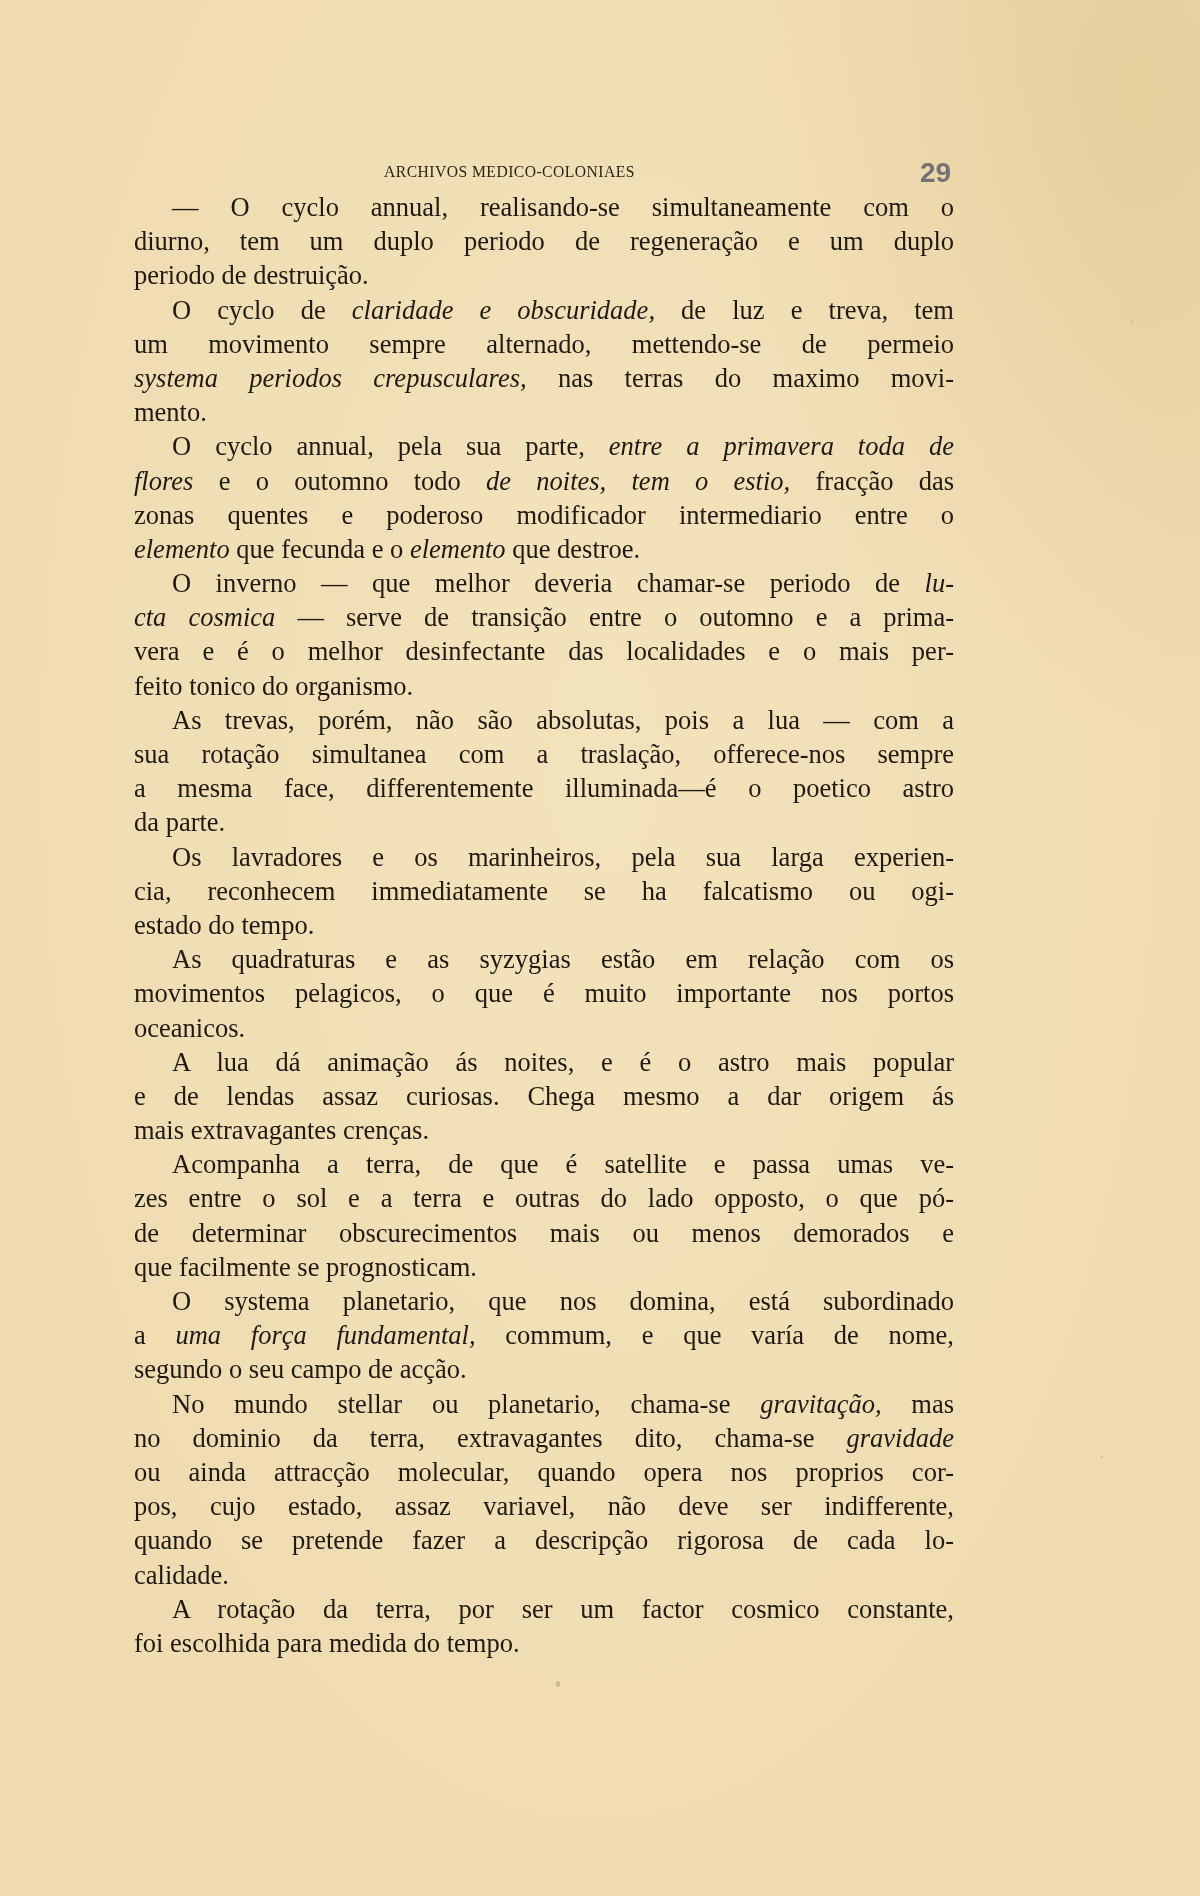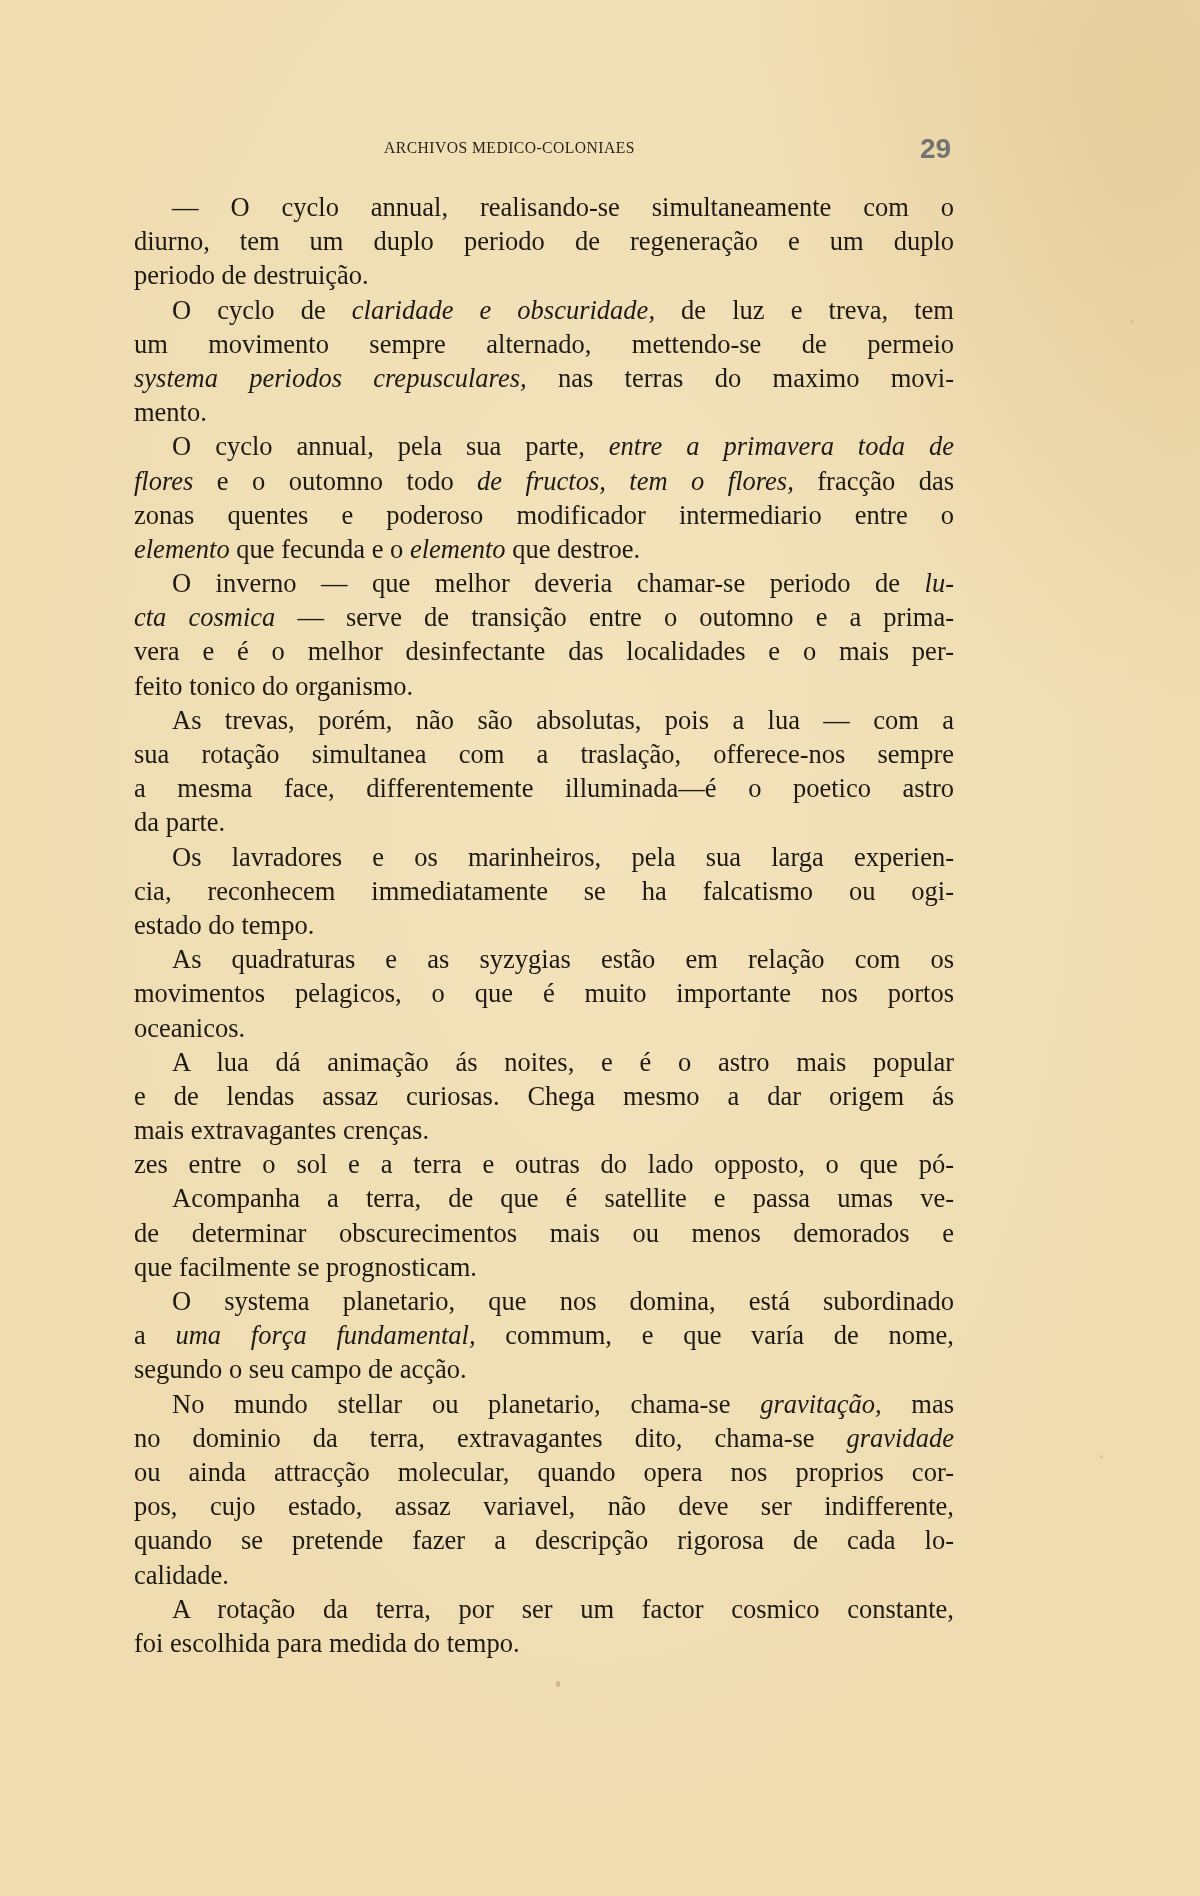--- a/index.html
+++ b/index.html
@@ -8,21 +8,21 @@
     background: #efdcb1;
     background-image:
       radial-gradient(ellipse at 50% 40%, rgba(246,232,196,0.55) 0%, rgba(239,220,177,0) 70%),
       radial-gradient(ellipse at 95% 5%, rgba(214,180,120,0.35) 0%, rgba(239,220,177,0) 25%);
     position: relative;
     font-family: "DejaVu Serif", "Liberation Serif", serif;
     color: #1f1a14;
   }
   .page { position: absolute; left: 0; top: 0; width: 1200px; height: 1896px; }
   .running-head {
-    position: absolute; top: 138px; left: 0; width: 1200px; height: 30px;
+    position: absolute; top: 162px; left: 0; width: 1200px; height: 30px;
   }
   .running-title {
     position: absolute; left: 384px; top: 0;
     font-family: "Liberation Serif", serif;
     font-size: 17px; letter-spacing: 0.5px; color: #2a231a;
     transform: scaleX(0.92); transform-origin: left top;
   }
   .page-number {
     position: absolute; left: 920px; top: -5px;
     font-family: Liberation Sans, sans-serif; font-weight: bold;
@@ -58,21 +58,21 @@
         <div class="line last"><span>periodo de destruição.</span></div>
       </div>
       <div>
         <div class="line indent"><span>O cyclo de </span><span class="it">claridade e obscuridade,</span><span> de luz e treva, tem</span></div>
         <div class="line"><span>um movimento sempre alternado, mettendo-se de permeio</span></div>
         <div class="line"><span class="it">systema periodos crepusculares,</span><span> nas terras do maximo movi-</span></div>
         <div class="line last"><span>mento.</span></div>
       </div>
       <div>
         <div class="line indent"><span>O cyclo annual, pela sua parte, </span><span class="it">entre a primavera toda de</span></div>
-        <div class="line"><span class="it">flores</span><span> e o outomno todo </span><span class="it">de fructos, tem o flores,</span><span> fracção das</span></div>
+        <div class="line"><span class="it">flores</span><span> e o outomno todo </span><span class="it">de noites, tem o estio,</span><span> fracção das</span></div>
         <div class="line"><span>zonas quentes e poderoso modificador intermediario entre o</span></div>
         <div class="line last"><span class="it">elemento</span><span> que fecunda e o </span><span class="it">elemento</span><span> que destroe.</span></div>
       </div>
       <div>
         <div class="line indent"><span>O inverno — que melhor deveria chamar-se periodo de </span><span class="it">lu-</span></div>
         <div class="line"><span class="it">cta cosmica</span><span> — serve de transição entre o outomno e a prima-</span></div>
         <div class="line"><span>vera e é o melhor desinfectante das localidades e o mais per-</span></div>
         <div class="line last"><span>feito tonico do organismo.</span></div>
       </div>
       <div>
@@ -90,22 +90,22 @@
         <div class="line indent"><span>As quadraturas e as syzygias estão em relação com os</span></div>
         <div class="line"><span>movimentos pelagicos, o que é muito importante nos portos</span></div>
         <div class="line last"><span>oceanicos.</span></div>
       </div>
       <div>
         <div class="line indent"><span>A lua dá animação ás noites, e é o astro mais popular</span></div>
         <div class="line"><span>e de lendas assaz curiosas. Chega mesmo a dar origem ás</span></div>
         <div class="line last"><span>mais extravagantes crenças.</span></div>
       </div>
       <div>
+        <div class="line indent"><span>Acompanha a terra, de que é satellite e passa umas ve-</span></div>
         <div class="line"><span>zes entre o sol e a terra e outras do lado opposto, o que pó-</span></div>
-        <div class="line indent"><span>Acompanha a terra, de que é satellite e passa umas ve-</span></div>
         <div class="line"><span>de determinar obscurecimentos mais ou menos demorados e</span></div>
         <div class="line last"><span>que facilmente se prognosticam.</span></div>
       </div>
       <div>
         <div class="line indent"><span>O systema planetario, que nos domina, está subordinado</span></div>
         <div class="line"><span>a </span><span class="it">uma força fundamental,</span><span> commum, e que varía de nome,</span></div>
         <div class="line last"><span>segundo o seu campo de acção.</span></div>
       </div>
       <div>
         <div class="line indent"><span>No mundo stellar ou planetario, chama-se </span><span class="it">gravitação,</span><span> mas</span></div>

